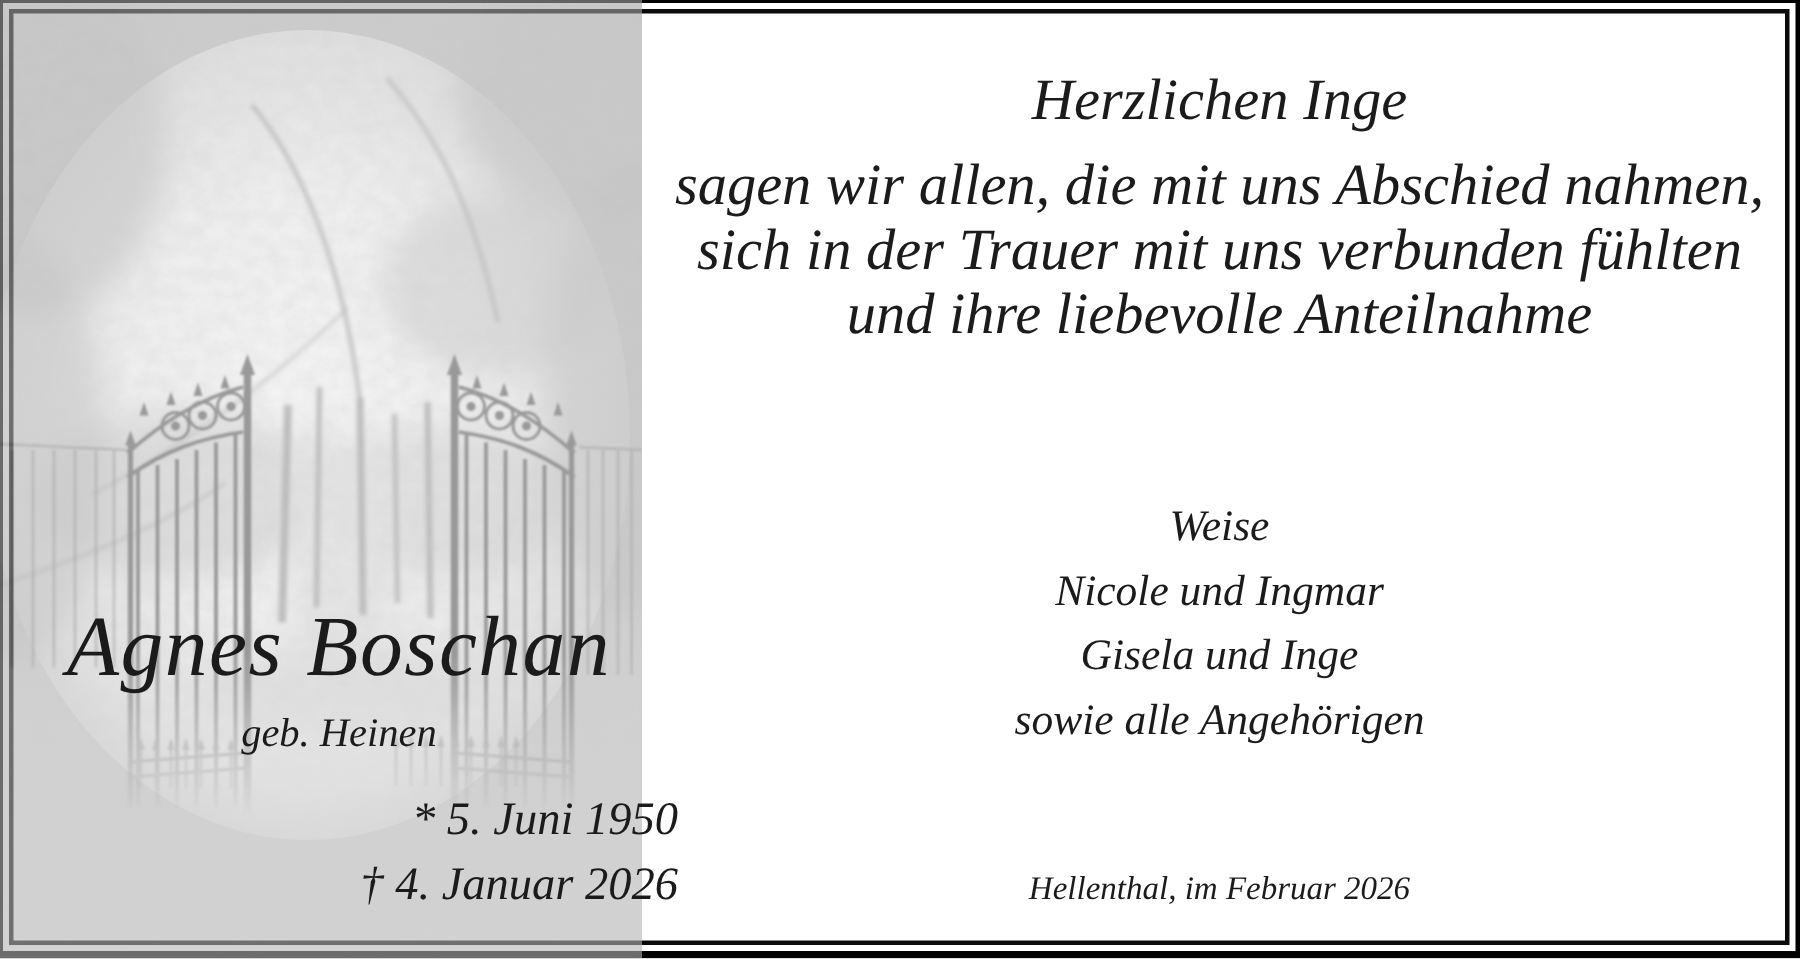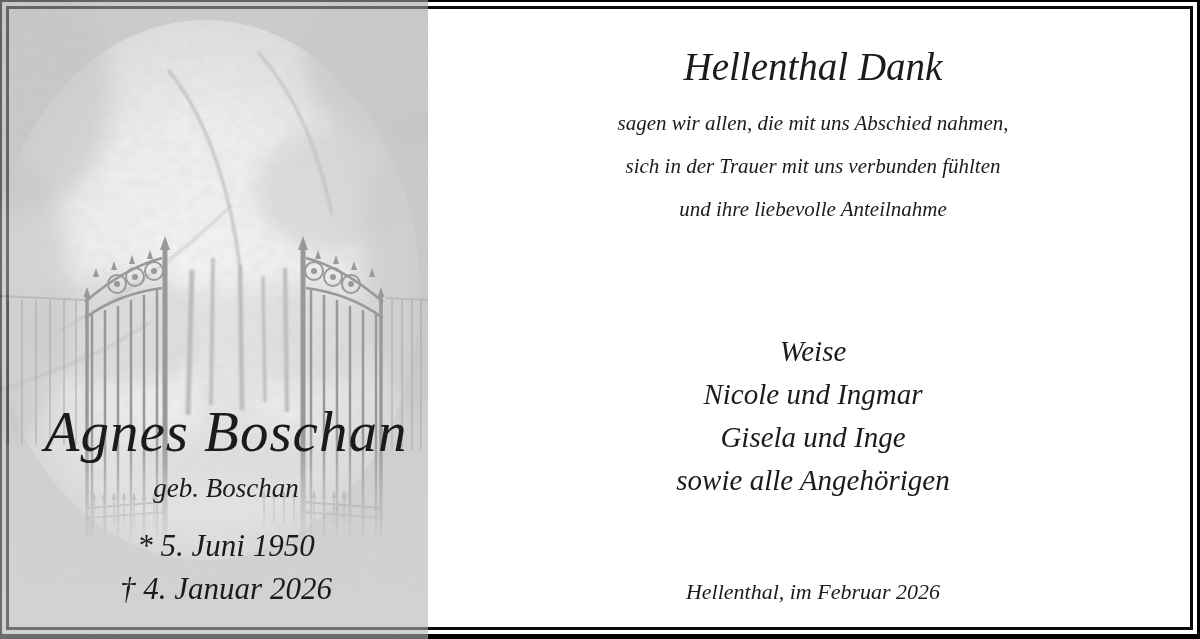--- a/index.html
+++ b/index.html
@@ -9,24 +9,24 @@
   }
   .outer-frame{position:absolute;inset:0;border-style:solid;border-color:#000;
     border-width:2px 3px 5px 2px;z-index:1;pointer-events:none;}
   .inner-frame{position:absolute;left:6px;top:6px;right:7px;bottom:9px;
     border:3px solid #0b0b0b;z-index:1;pointer-events:none;}
   .photo-wrap{position:absolute;left:0;top:0;width:428px;height:639px;opacity:.6;z-index:2;}
   .photo-wrap svg{display:block;}
   .left-text{position:absolute;left:0;top:0;width:452px;height:639px;z-index:3;text-align:center;}
   .name{position:absolute;top:400px;width:100%;font-size:57px;line-height:64px;letter-spacing:1px;}
   .birthname{position:absolute;top:471px;width:100%;font-size:27px;line-height:34px;}
-  .dates{position:absolute;top:524px;width:100%;font-size:31px;line-height:43px;}
+  .dates{position:absolute;top:524px;width:100%;font-size:31px;line-height:43px;text-align:right;}
   .right-text{position:absolute;left:430px;right:4px;top:0;height:639px;z-index:3;text-align:center;}
   .title{position:absolute;top:44px;width:100%;font-size:39px;line-height:46px;}
-  .body-block{position:absolute;top:102px;width:100%;font-size:21px;line-height:43px;}
+  .body-block{position:absolute;top:102px;width:100%;font-size:39px;line-height:43px;}
   .family-block{position:absolute;top:330px;width:100%;font-size:29px;line-height:43px;}
   .closing{position:absolute;top:570px;width:100%;font-size:22px;line-height:43px;}
 </style>
 </head>
 <body>
 
 <div class="card">
 
   <div class="outer-frame"></div>
   <div class="inner-frame"></div>
@@ -148,29 +148,29 @@
           <line x1="303" y1="250" x2="303" y2="548" stroke-width="5"></line>
           <path d="M303,236l-5,14h10z" fill="#565656" stroke="none"></path>
           <path d="M303,502L381,508 M303,512L381,518" stroke-width="2"></path>
         </g>
       </g>
     </svg>
   </div>
 
   <div class="left-text">
     <div class="name">Agnes Boschan</div>
-    <div class="birthname">geb. Boschan</div>
+    <div class="birthname">geb. Heinen</div>
     <div class="dates">
       <div>* 5. Juni 1950</div>
       <div>† 4. Januar 2026</div>
     </div>
   </div>
 
   <div class="right-text">
-    <div class="title">Hellenthal Dank</div>
+    <div class="title">Herzlichen Inge</div>
     <div class="body-block">
       <div>sagen wir allen, die mit uns Abschied nahmen,</div>
       <div>sich in der Trauer mit uns verbunden fühlten</div>
       <div>und ihre liebevolle Anteilnahme</div>
     </div>
     <div class="family-block">
       <div>Weise</div>
       <div>Nicole und Ingmar</div>
       <div>Gisela und Inge</div>
       <div>sowie alle Angehörigen</div>

